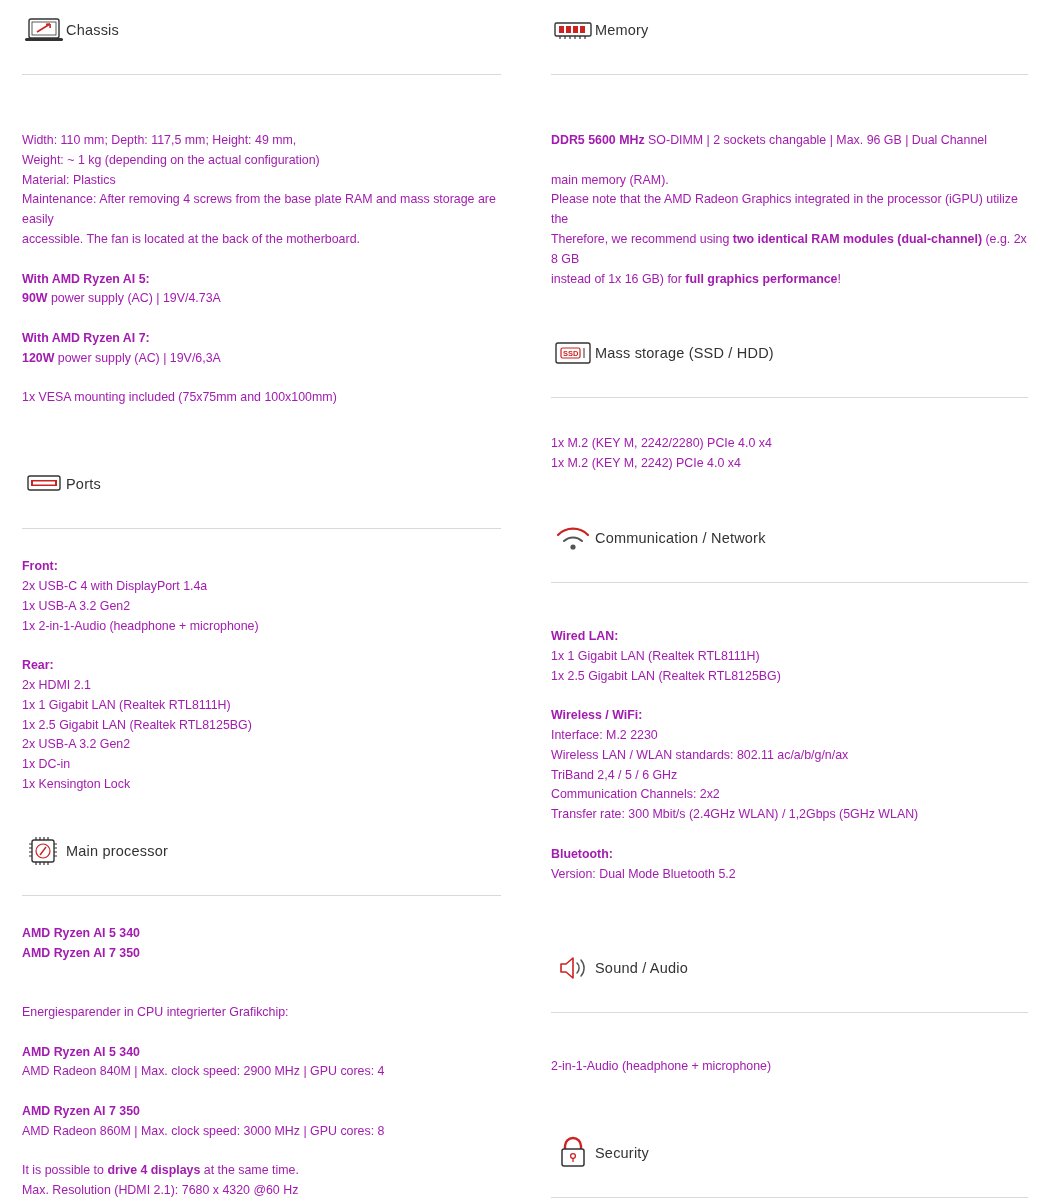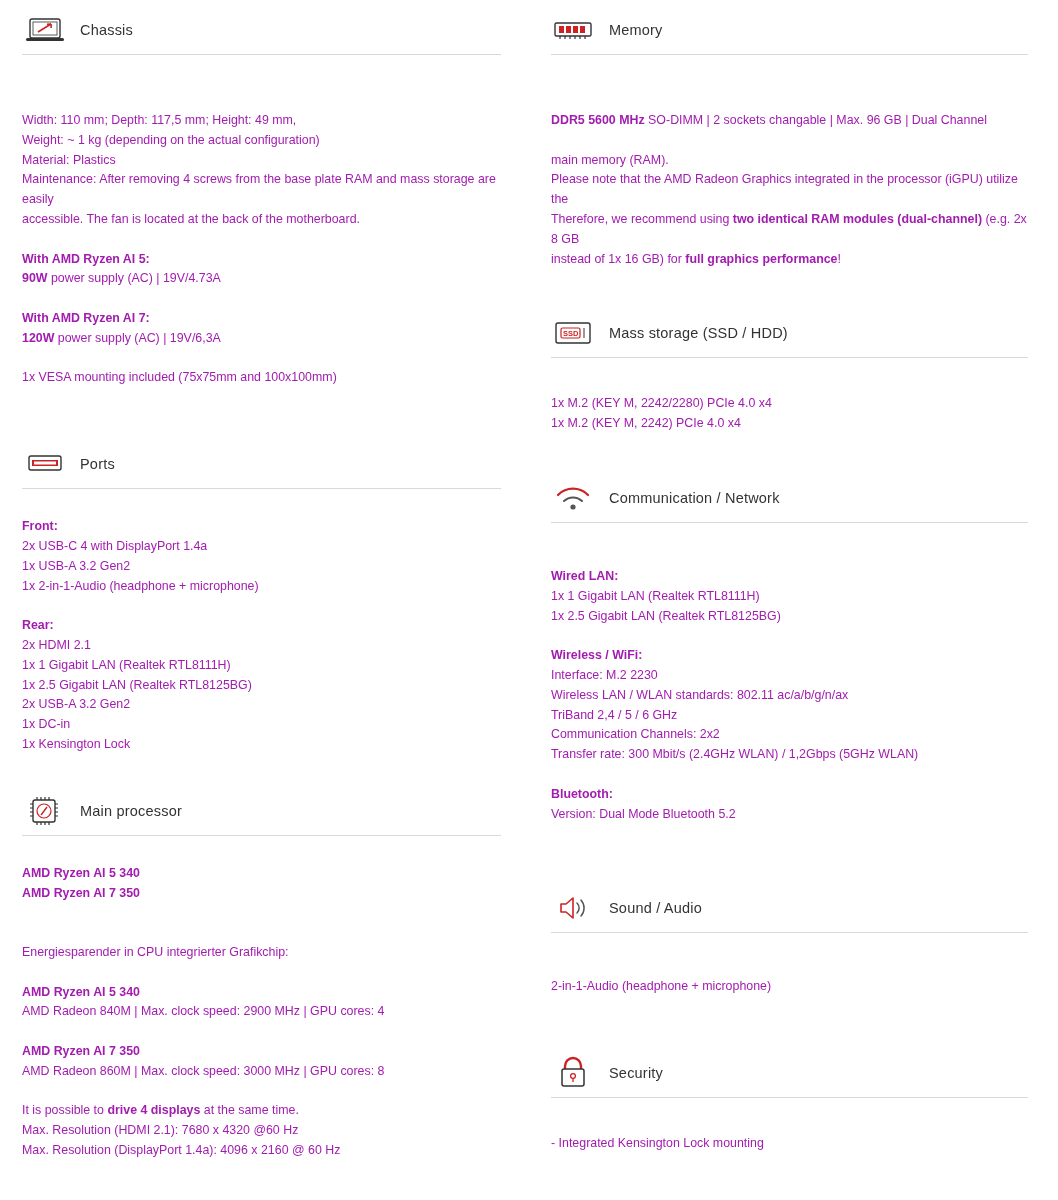--- a/index.html
+++ b/index.html
@@ -25,32 +25,32 @@
     width: 529px;
     padding: 0 24px;
   }
   .col-left { padding-left: 22px; padding-right: 28px; }
   .col-right { padding-left: 22px; padding-right: 30px; }
 
   .section { margin: 0 0 0 0; }
   .sec-head {
     display: flex;
     align-items: center;
-    gap: 14px;
-    padding-bottom: 4px;
+    gap: 0;
+    padding-bottom: 24px;
     border-bottom: 1px solid #d9d9d9;
   }
   .sec-title {
     font-size: 14.5px;
     color: #333;
     letter-spacing: .2px;
   }
   .icon-box {
     width: 44px; height: 40px;
-    display: flex; align-items: center; justify-content: flex-end;
+    display: flex; align-items: center; justify-content: center;
     flex: 0 0 44px;
   }
   .body-txt {
     font-size: 12.4px;
     line-height: 19.8px;
     color: #a21caf;
   }
   .body-txt p { margin: 0; }
   .spacer-line { height: 19.8px; }
   b, strong { font-weight: bold; }

